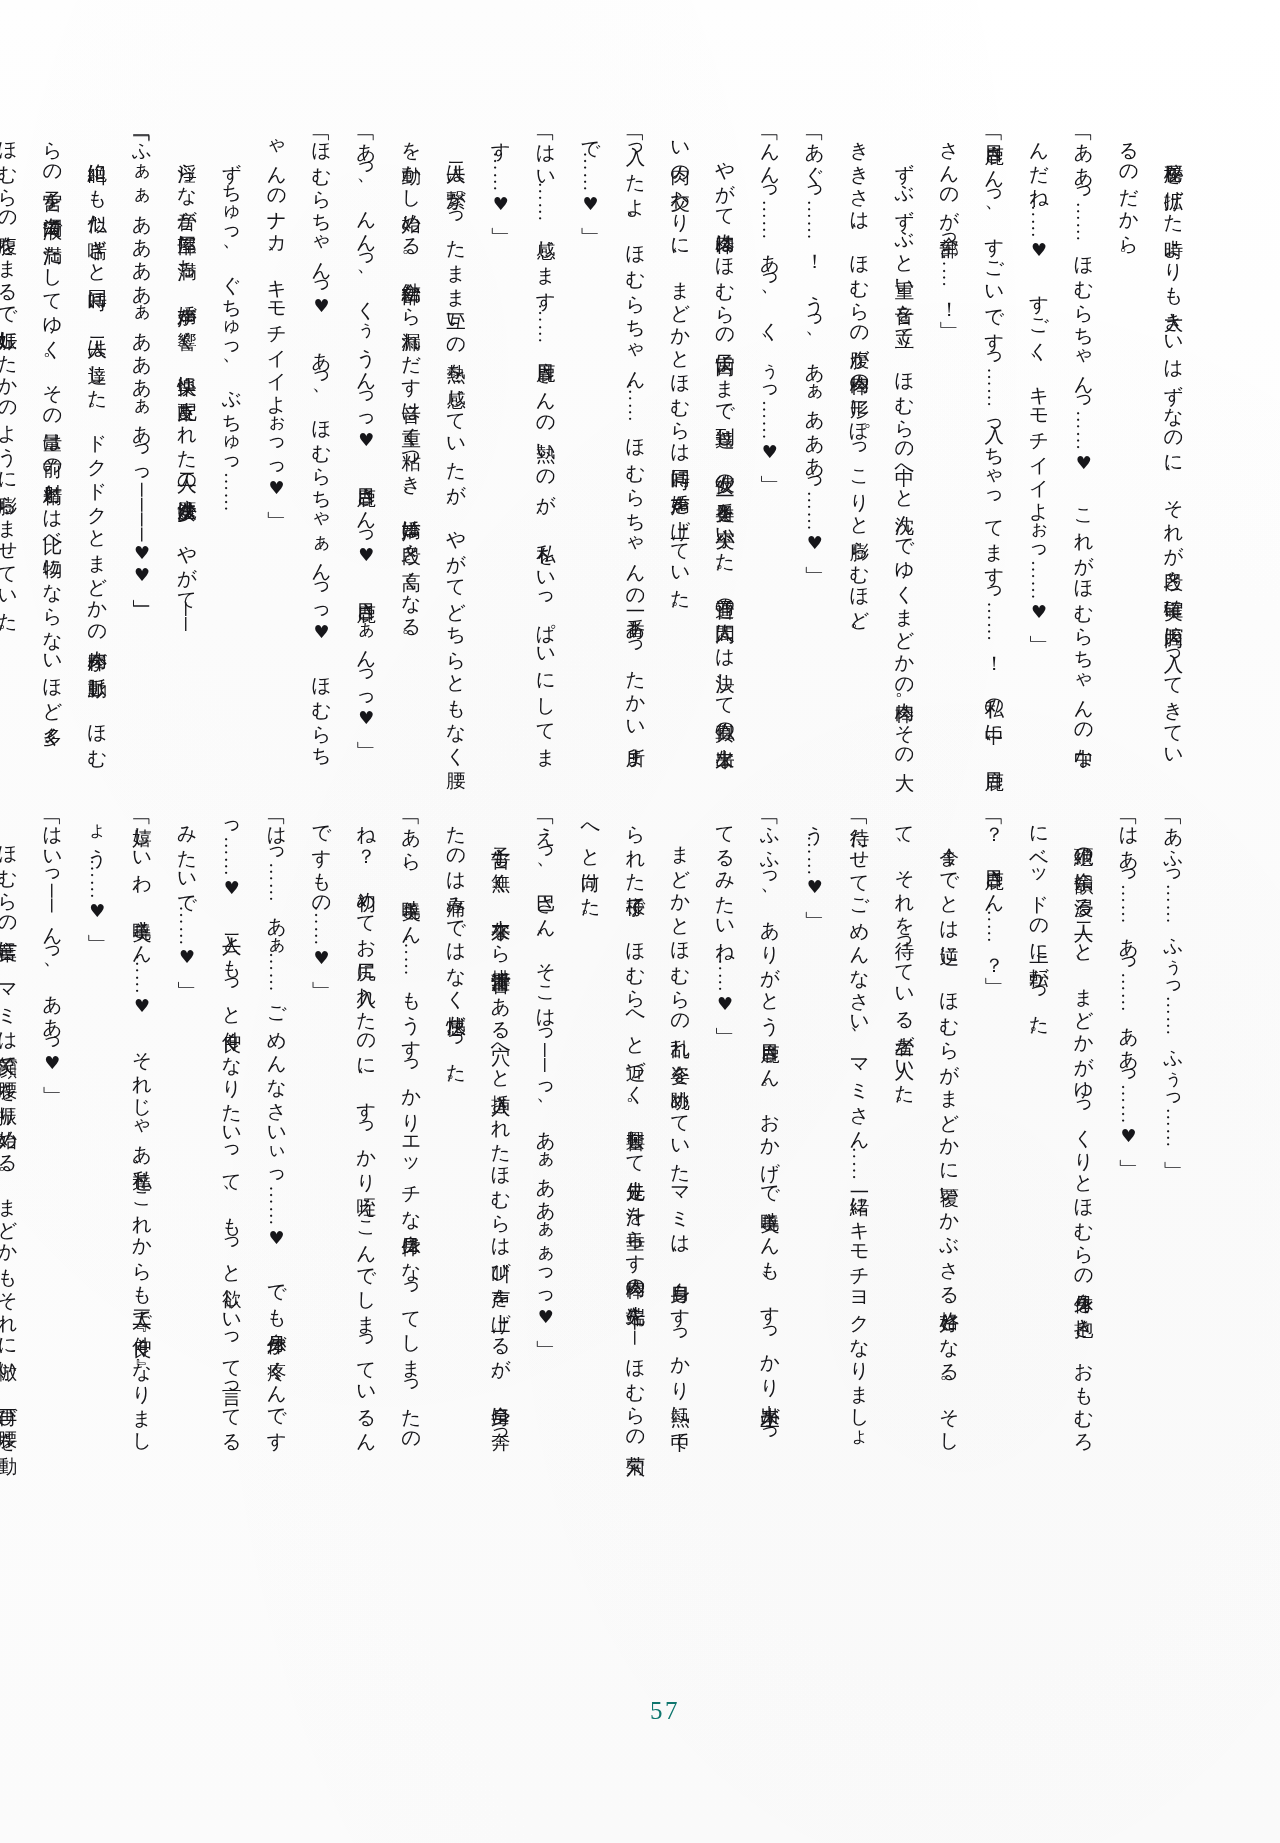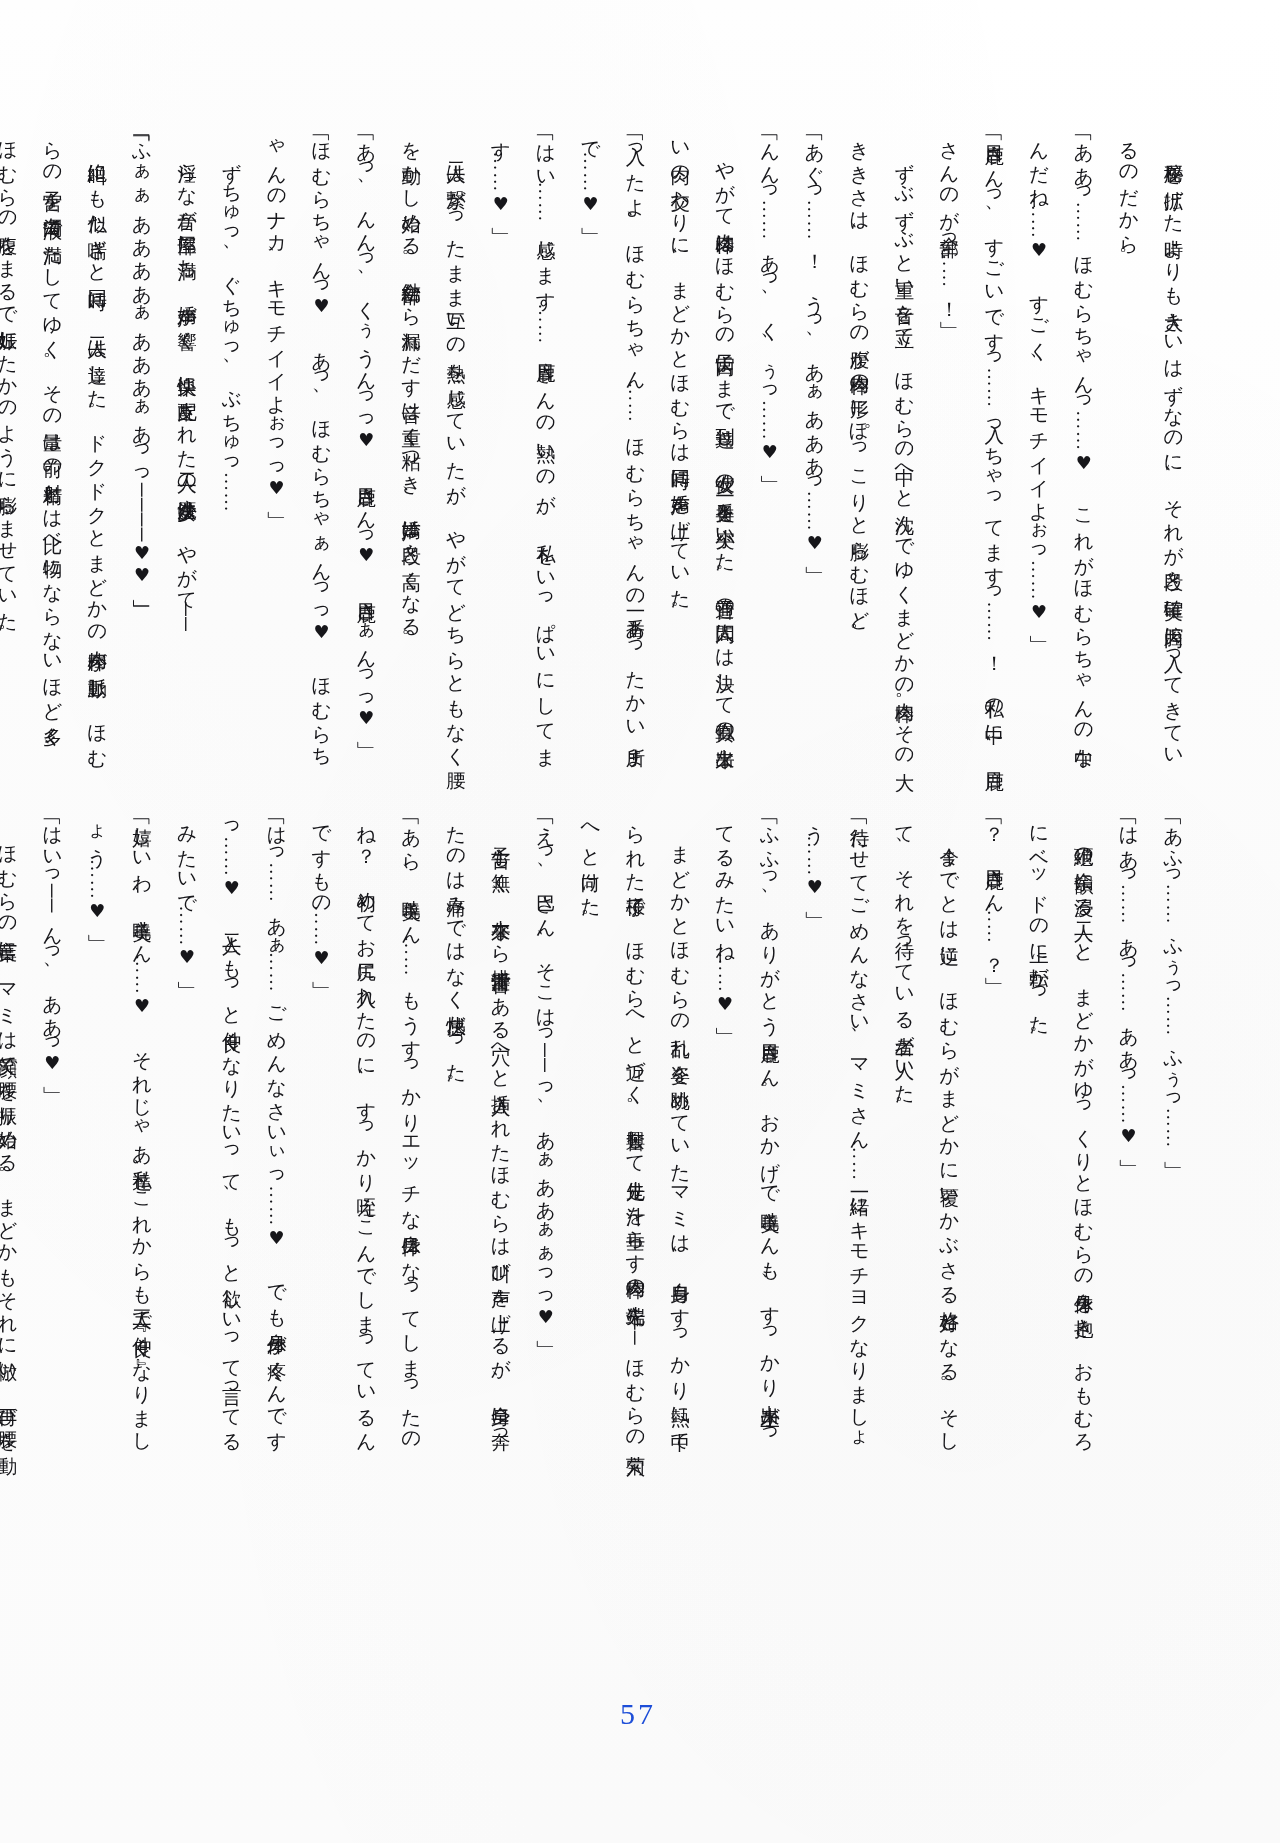--- a/index.html
+++ b/index.html
@@ -76,24 +76,24 @@
     font-family: "DejaVu Sans", sans-serif;
     font-size: 0.92em;
   }
 
   #page-number {
     position: absolute;
     left: 620px;
     top: 1697px;
     width: 60px;
     font-family: "Liberation Serif", "DejaVu Serif", serif;
-    font-size: 30px;
+    font-size: 25px;
     letter-spacing: 0.10em;
-    color: #1d4ed8;
-    text-align: left;
+    color: #0f766e;
+    text-align: right;
   }
 </style>
 </head>
 <body>
 
 <div id="page">
 
   <div id="paper-grain"></div>
 
   <div class="vblock" id="block-upper"><p>秘唇を拡げた時よりも大きいはずなのに、それが段々と確実に膣内に入ってきているのだから。</p><p class="noindent">「ああっ……ほむらちゃんっ……<span class="heart">♥</span>　これがほむらちゃんの中なんだね……<span class="heart">♥</span>　すごく、キモチイイよぉっ……<span class="heart">♥</span>」</p><p class="noindent">「鹿目さんっ、すごいですっ……入っちゃってますっ……！　私の中に、鹿目さんのが全部っ……！」</p><p>ずぶずぶと重い音を立て、ほむらの中へと沈んでゆくまどかの肉棒。その大ききさは、ほむらの腹が肉棒の形にぽっこりと膨らむほど。</p><p class="noindent">「あぐっ……！　うっ、あぁあああっ……<span class="heart">♥</span>」</p><p class="noindent">「んんっ……あっ、く、ぅっ……<span class="heart">♥</span>」</p><p>やがて肉棒はほむらの子宮内にまで到達し、彼女の一番奥を小突いた。普通の人間には決して真似の出来ない肉の交わりに、まどかとほむらは同時に嬌声を上げていた。</p><p class="noindent">「入ったよ、ほむらちゃん……ほむらちゃんの一番あったかい所まで……<span class="heart">♥</span>」</p><p class="noindent">「はい……感じます……鹿目さんの熱いのが、私をいっぱいにしてます……<span class="heart">♥</span>」</p><p>二人は繋がったまま互いの熱を感じていたが、やがてどちらともなく腰を動かし始める。結合部から漏れだす音は重く粘つき、嬌声は段々と高くなる。</p><p class="noindent">「あっ、んんっ、くぅうんっっ<span class="heart">♥</span>　鹿目さんっ<span class="heart">♥</span>　鹿目さぁんっっ<span class="heart">♥</span>」</p><p class="noindent">「ほむらちゃんっ<span class="heart">♥</span>　あっ、ほむらちゃぁんっっ<span class="heart">♥</span>　ほむらちゃんのナカ、キモチイイよぉっっ<span class="heart">♥</span>」</p><p>ずちゅっ、ぐちゅっ、ぶちゅっ……</p><p>淫らな音が部屋に満ち、嬌声が響く。快楽に支配された二人の魔法少女は、やがて──</p><p class="noindent">「「ふぁぁああああぁあああぁあっっ────<span class="heart">♥♥</span>」」</p><p>絶叫にも似た喘ぎと同時に、二人は達した。ドクドクとまどかの肉棒が脈動し、ほむらの子宮を白濁液で満たしてゆく。その量は前の射精とは比べ物にならないほど多く、ほむらの腹をまるで妊娠したかのように膨らませていた。</p></div>

